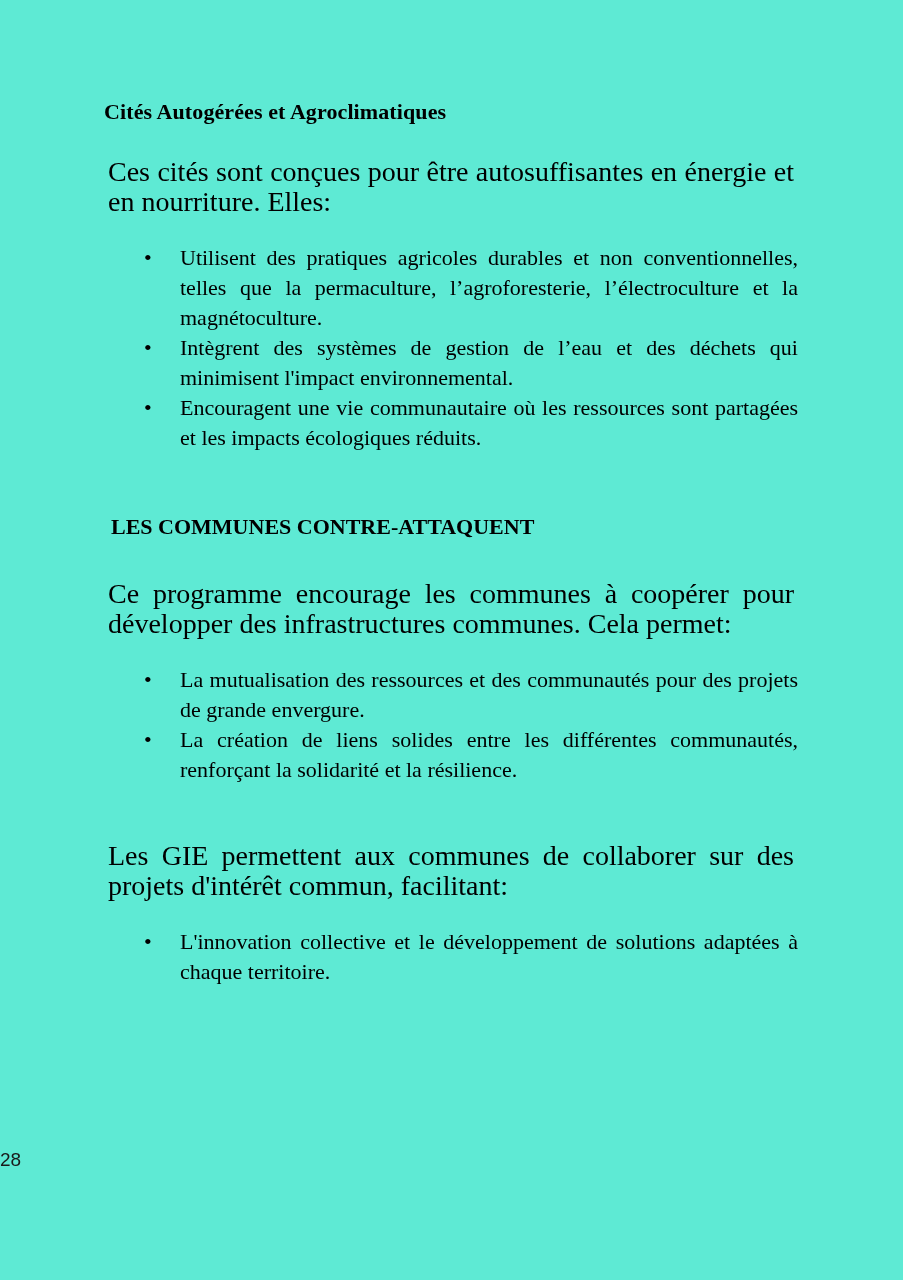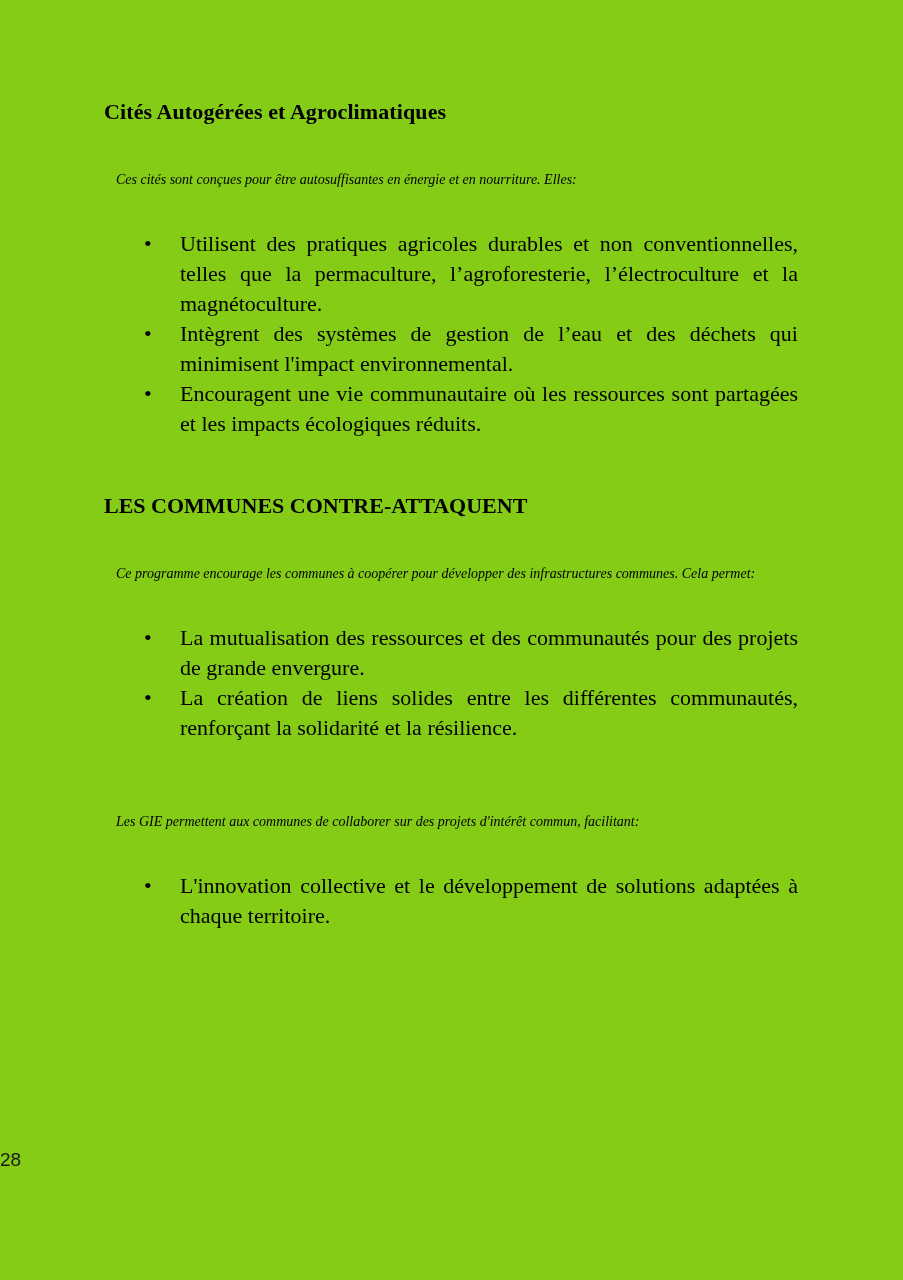--- a/index.html
+++ b/index.html
@@ -4,21 +4,21 @@
 <style>
   html, body {
     margin: 0;
     padding: 0;
     background: #ffffff;
   }
   .page {
     position: relative;
     width: 903px;
     height: 1280px;
-    background: #84cc16;
+    background: #5eead4;
     overflow: hidden;
     font-family: "Liberation Serif", "DejaVu Serif", serif;
     color: #000000;
   }
   .content {
     position: absolute;
     left: 104px;
     top: 97px;
     width: 694px;
   }
@@ -29,32 +29,31 @@
     font-weight: bold;
     line-height: 30px;
     margin: 0;
     text-align: left;
     letter-spacing: 0.1px;
   }
   .h-caps {
     font-size: 22px;
     font-weight: bold;
     line-height: 30px;
-    margin: 0;
+    margin: 7px;
     text-align: left;
   }
 
   
   .para {
-    font-size: 14px;
+    font-size: 28px;
     line-height: 30px;
-    margin: 12px;
+    margin: 4px;
     text-align: justify;
     text-justify: inter-word;
-    font-style: italic;
   }
 
   
   .blist {
     list-style: none;
     margin: 0;
     padding: 0;
   }
   .blist li {
     position: relative;

